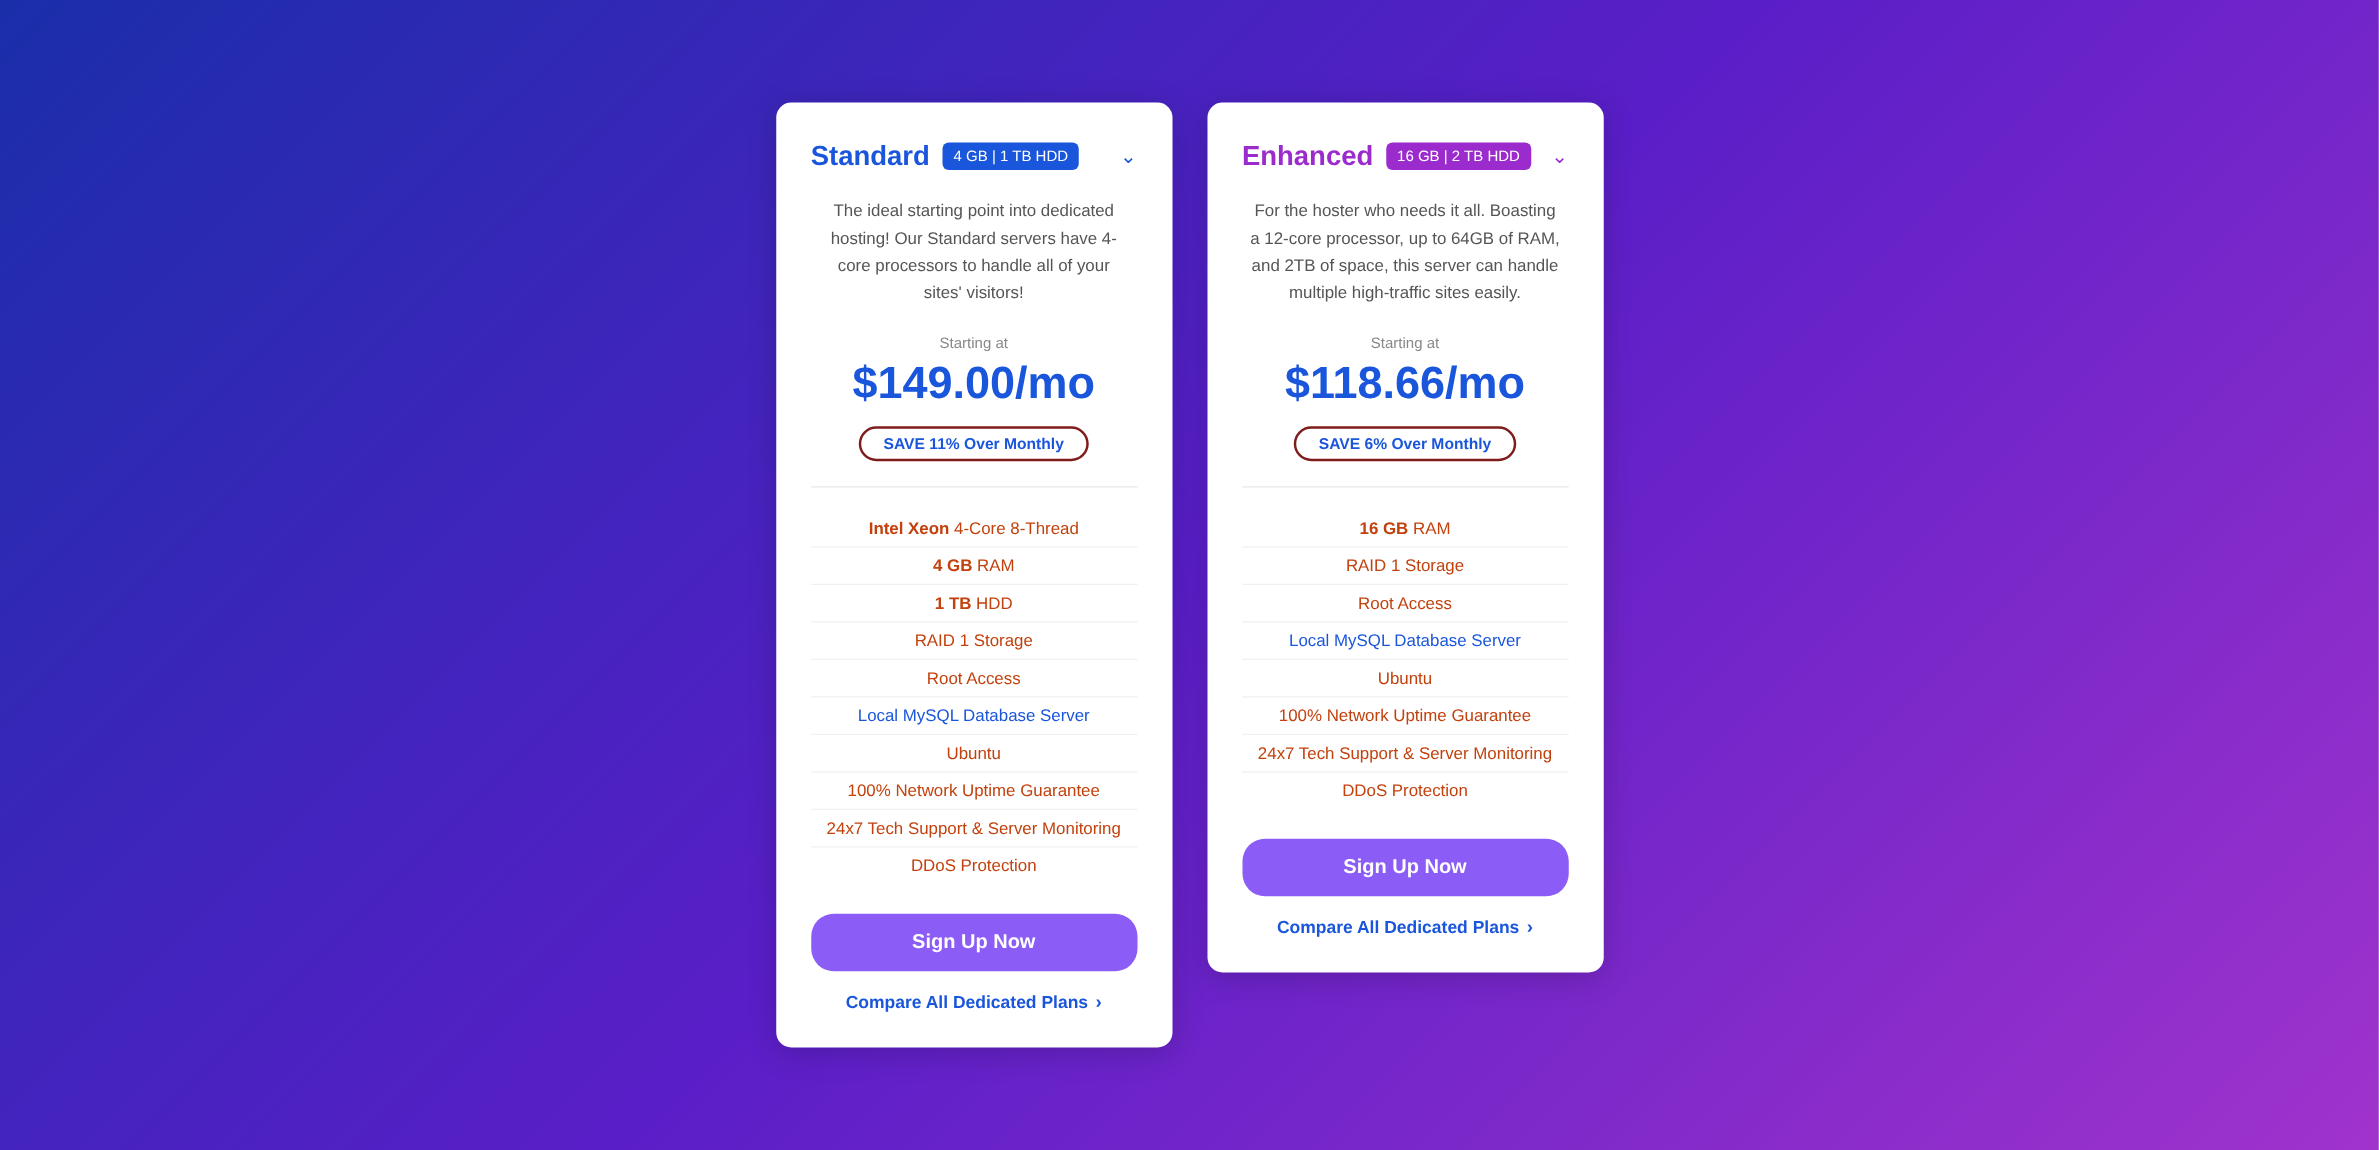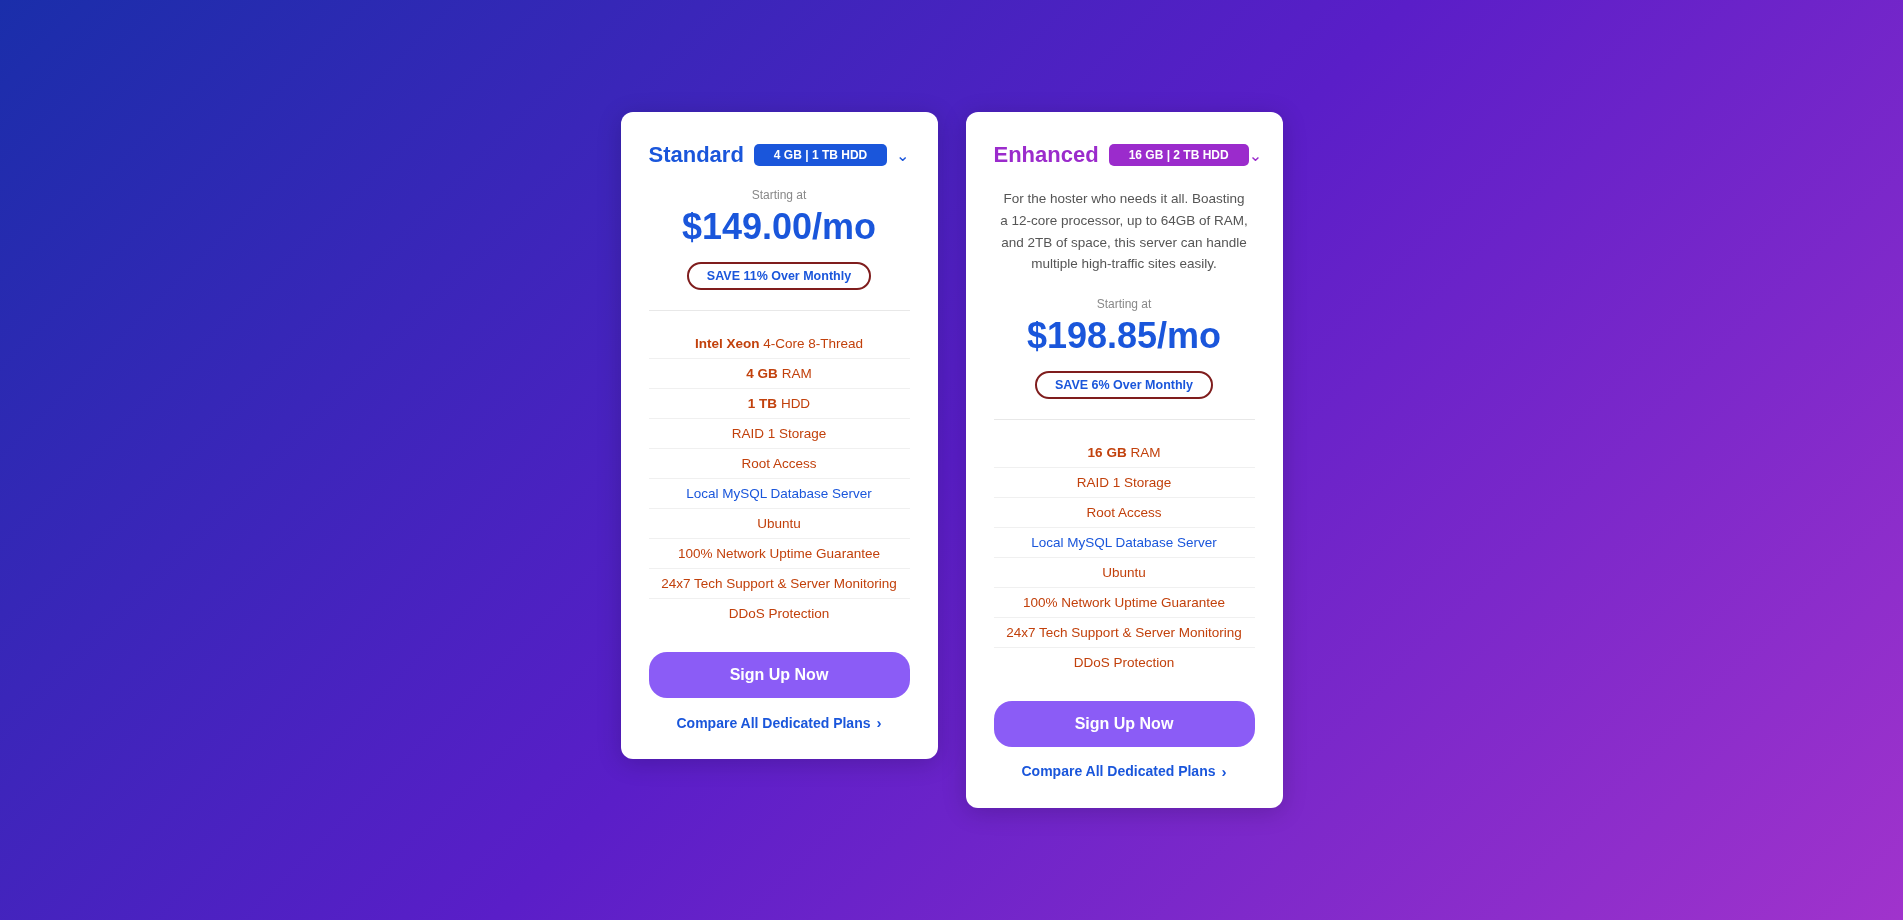--- a/index.html
+++ b/index.html
@@ -53,23 +53,23 @@
     }
 
     .card-title.enhanced {
       color: #9b2bcc;
     }
 
     .card-badge {
       background: #1a56db;
       color: #fff;
       font-size: 12px;
-      font-weight: 700;
+      font-weight: 400;
       border-radius: 5px;
-      padding: 4px 20px;
+      padding: 4px 9px;
       white-space: nowrap;
     }
 
     .card-badge.enhanced {
       background: #9b2bcc;
     }
 
     .chevron-down {
       color: #1a56db;
       font-size: 16px;
@@ -186,20 +186,21 @@
 <div class="cards-container">
 <div class="card">
       <div class="card-header">
         <div class="card-title-group">
           <span class="card-title ">Standard</span>
           <span class="card-badge ">4 GB | 1 TB HDD</span>
         </div>
         <span class="chevron-down ">⌄</span>
       </div>
 
+      <p class="card-description">The ideal starting point into dedicated hosting! Our Standard servers have 4-core processors to handle all of your sites' visitors!</p>
 
       <p class="starting-at-label">Starting at</p>
       <div class="price">$149.00/mo</div>
 
       <span class="save-badge">SAVE 11% Over Monthly</span>
 
       <hr class="divider">
 
       <ul class="feature-list">
 
@@ -257,21 +258,21 @@
         <div class="card-title-group">
           <span class="card-title enhanced">Enhanced</span>
           <span class="card-badge enhanced">16 GB | 2 TB HDD</span>
         </div>
         <span class="chevron-down enhanced">⌄</span>
       </div>
 
       <p class="card-description">For the hoster who needs it all. Boasting a 12-core processor, up to 64GB of RAM, and 2TB of space, this server can handle multiple high-traffic sites easily.</p>
 
       <p class="starting-at-label">Starting at</p>
-      <div class="price">$198.85/mo</div>
+      <div class="price">$118.66/mo</div>
 
       <span class="save-badge">SAVE 6% Over Monthly</span>
 
       <hr class="divider">
 
       <ul class="feature-list">
 
 
           <li class="">
             <strong>16 GB</strong> RAM

